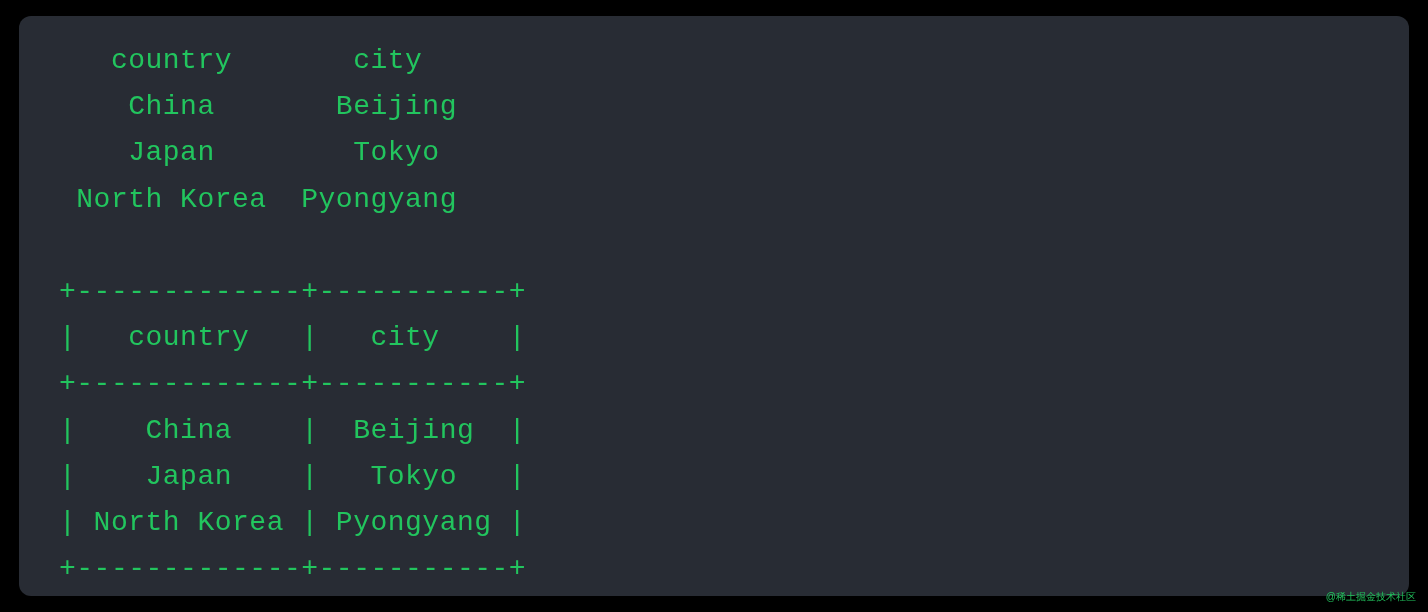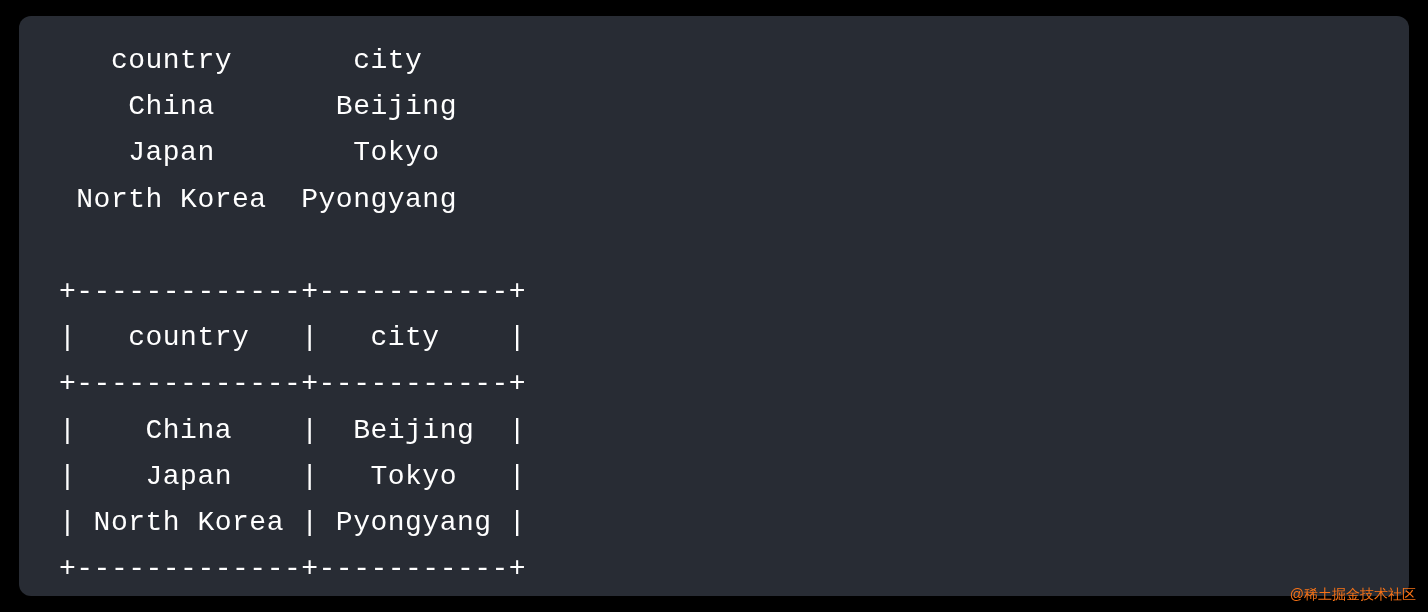--- a/index.html
+++ b/index.html
@@ -23,31 +23,31 @@
       background: #282c34;
       border-radius: 12px;
       box-shadow: 0 8px 30px rgba(0,0,0,0.5);
       padding: 22px 40px;
       overflow: hidden;
     }
     .terminal-content {
       font-family: 'Menlo', 'Consolas', 'Courier New', monospace;
       font-size: 28px;
       line-height: 1.65;
-      color: #ffffff;
+      color: #22c55e;
       white-space: pre;
       letter-spacing: 0.5px;
     }
     .watermark {
       position: absolute;
       right: 12px;
       bottom: 8px;
       font-family: sans-serif;
-      font-size: 14px;
-      color: #f97316;
+      font-size: 10px;
+      color: #22c55e;
     }
   </style>
 </head>
 <body>
 
 <div class="terminal-window">
   <div class="terminal-content"><span>   country       city</span>
 <span>    China       Beijing</span>
 <span>    Japan        Tokyo</span>
 <span> North Korea  Pyongyang</span>

